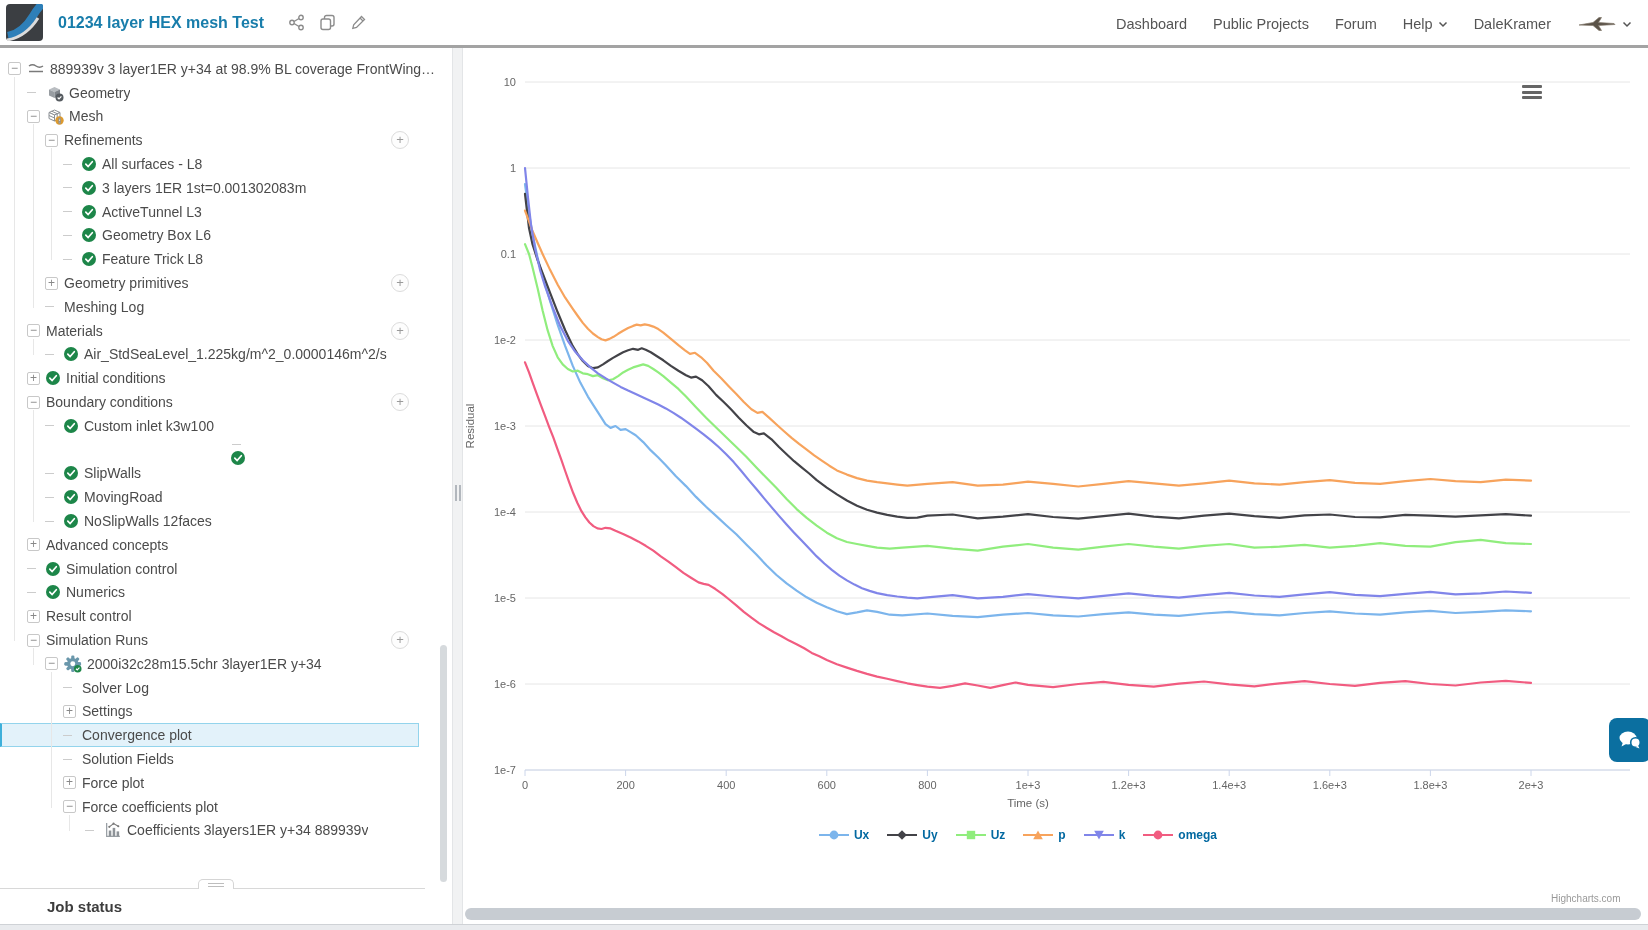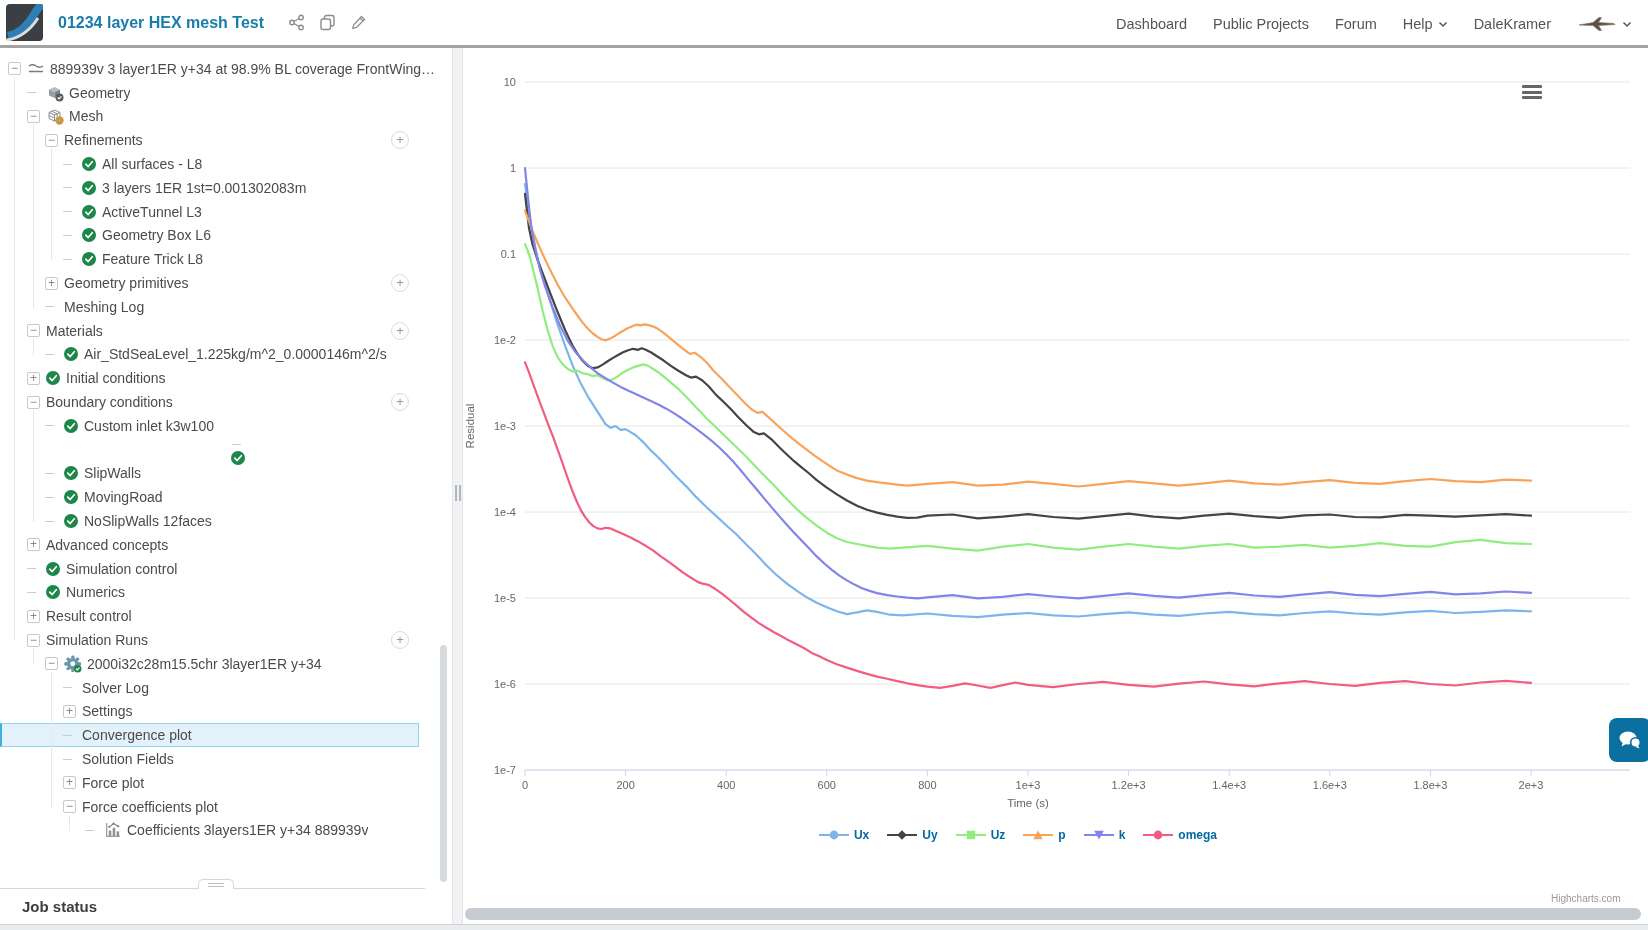--- a/index.html
+++ b/index.html
@@ -57,21 +57,21 @@
   .burger div { height:3px; background:#666; border-radius:1px; }
   .credit { position:absolute; left:1088px; top:845px; font-size:10px; color:#999; }
   .hscroll-thumb { position:absolute; left:2px; top:860px; width:1176px; height:12px; border-radius:6px;
                    background:#c7ccd2; cursor:pointer; }
   .vscroll-track { position:absolute; right:0; top:0; width:12px; height:858px; background:#f8f9fa;
                    border-left:1px solid #ededed; }
   .vscroll-thumb { position:absolute; right:1px; top:640px; width:10px; height:225px;
                    background:#e2e5e9; border-radius:5px; cursor:pointer; }
   
   .job-bar { position:absolute; left:0; top:888px; width:425px; height:36px; background:#fff;
-             border-top:1px solid #d8d8d8; display:flex; align-items:center; z-index:5; }
+             border-top:1px solid #d8d8d8; display:flex; align-items:center; z-index:5;padding-left:25px; }
   .job-title { margin-left:22px; font-size:15px; font-weight:bold; color:#3d3d3d; }
   .pull-tab { position:absolute; left:198px; top:879px; width:36px; height:10px; background:#fff;
               border:1px solid #d5d5d5; border-bottom:none; border-radius:5px 5px 0 0; z-index:6;
               display:flex; flex-direction:column; align-items:center; justify-content:center; gap:2px;
               cursor:row-resize; }
   .pull-tab div { width:16px; height:1px; background:#bdbdbd; }
   .bottom-strip { position:absolute; left:0; top:924px; width:1648px; height:6px; background:#e9ebee;
                   border-top:1px solid #cfd2d6; z-index:4; }
   .chat-btn { position:absolute; left:1609px; top:718px; width:42px; height:44px; background:#0b6fa0;
               border-radius:8px; display:flex; align-items:center; justify-content:center; z-index:10;

